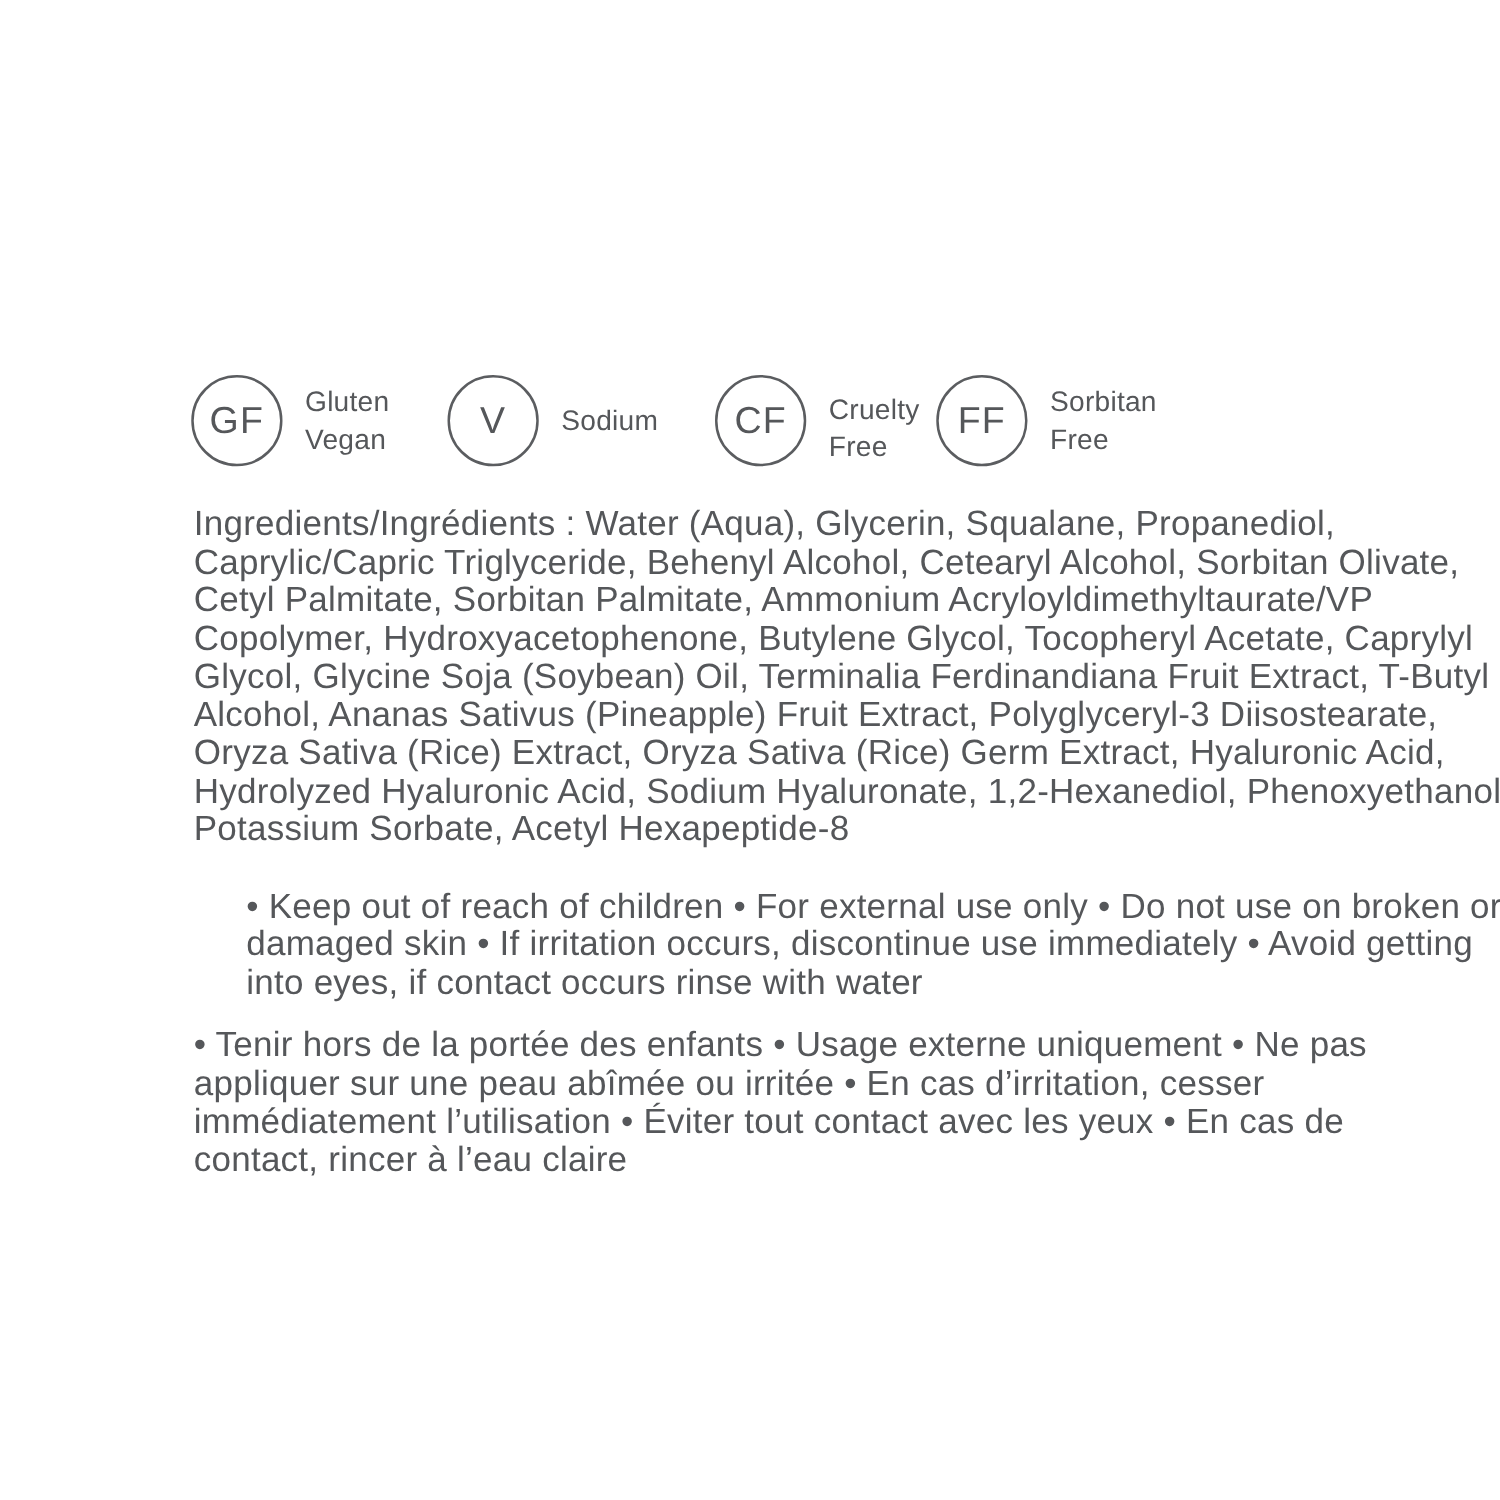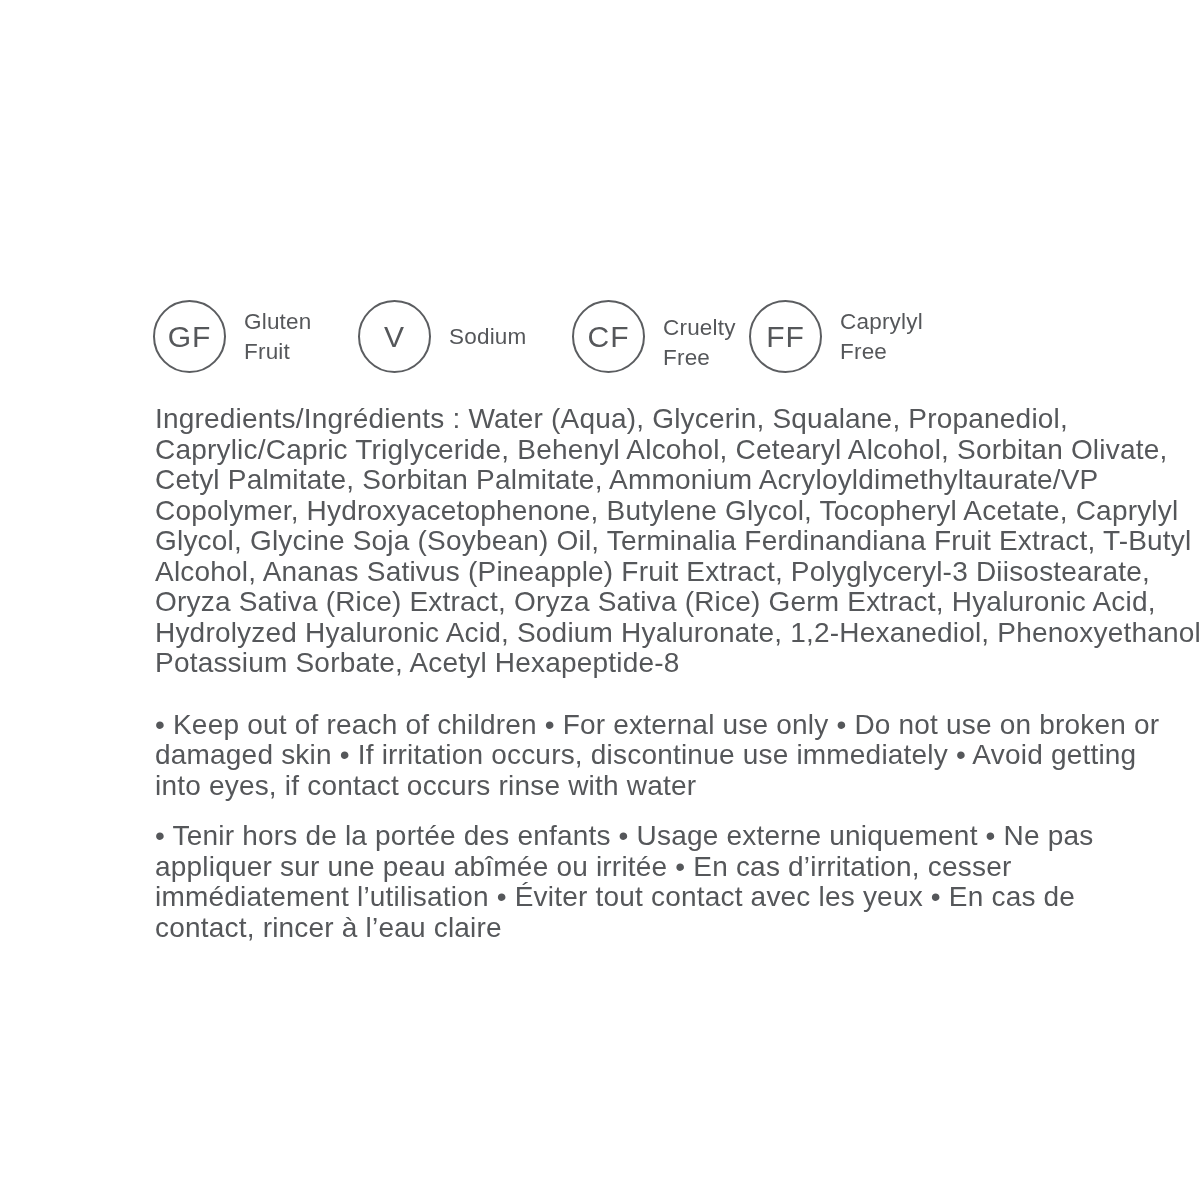--- a/index.html
+++ b/index.html
@@ -52,34 +52,34 @@
     left:155px;
     top:404px;
     width:915px;
   }
   .para{
     font-size:28px;
     line-height:30.5px;
     letter-spacing:0.2px;
     white-space:pre;
   }
-  .para + .para-gap-lg{margin-top:31px;}
+  .para + .para-gap-lg{margin-top:31px;margin-left:42px;}
   .para + .para-gap-sm{margin-top:20px;}
 </style>
 </head>
 <body>
 
 <div class="canvas">
 
   <div class="badge" style="left:153px;">
     <div class="badge-circle">
       <span>GF</span>
     </div>
     <div class="badge-label">Gluten
-Fruit</div>
+Vegan</div>
   </div>
 
   <div class="badge" style="left:358px;">
     <div class="badge-circle">
       <span>V</span>
     </div>
     <div class="badge-label">Sodium</div>
   </div>
 
   <div class="badge" style="left:572px;align-items:flex-end;">
@@ -87,21 +87,21 @@
       <span>CF</span>
     </div>
     <div class="badge-label">Cruelty
 Free</div>
   </div>
 
   <div class="badge" style="left:749px;">
     <div class="badge-circle">
       <span>FF</span>
     </div>
-    <div class="badge-label">Caprylyl
+    <div class="badge-label">Sorbitan
 Free</div>
   </div>
 
   <div class="text-col">
     <div class="para">Ingredients/Ingrédients : Water (Aqua), Glycerin, Squalane, Propanediol,
 Caprylic/Capric Triglyceride, Behenyl Alcohol, Cetearyl Alcohol, Sorbitan Olivate,
 Cetyl Palmitate, Sorbitan Palmitate, Ammonium Acryloyldimethyltaurate/VP
 Copolymer, Hydroxyacetophenone, Butylene Glycol, Tocopheryl Acetate, Caprylyl
 Glycol, Glycine Soja (Soybean) Oil, Terminalia Ferdinandiana Fruit Extract, T-Butyl
 Alcohol, Ananas Sativus (Pineapple) Fruit Extract, Polyglyceryl-3 Diisostearate,

